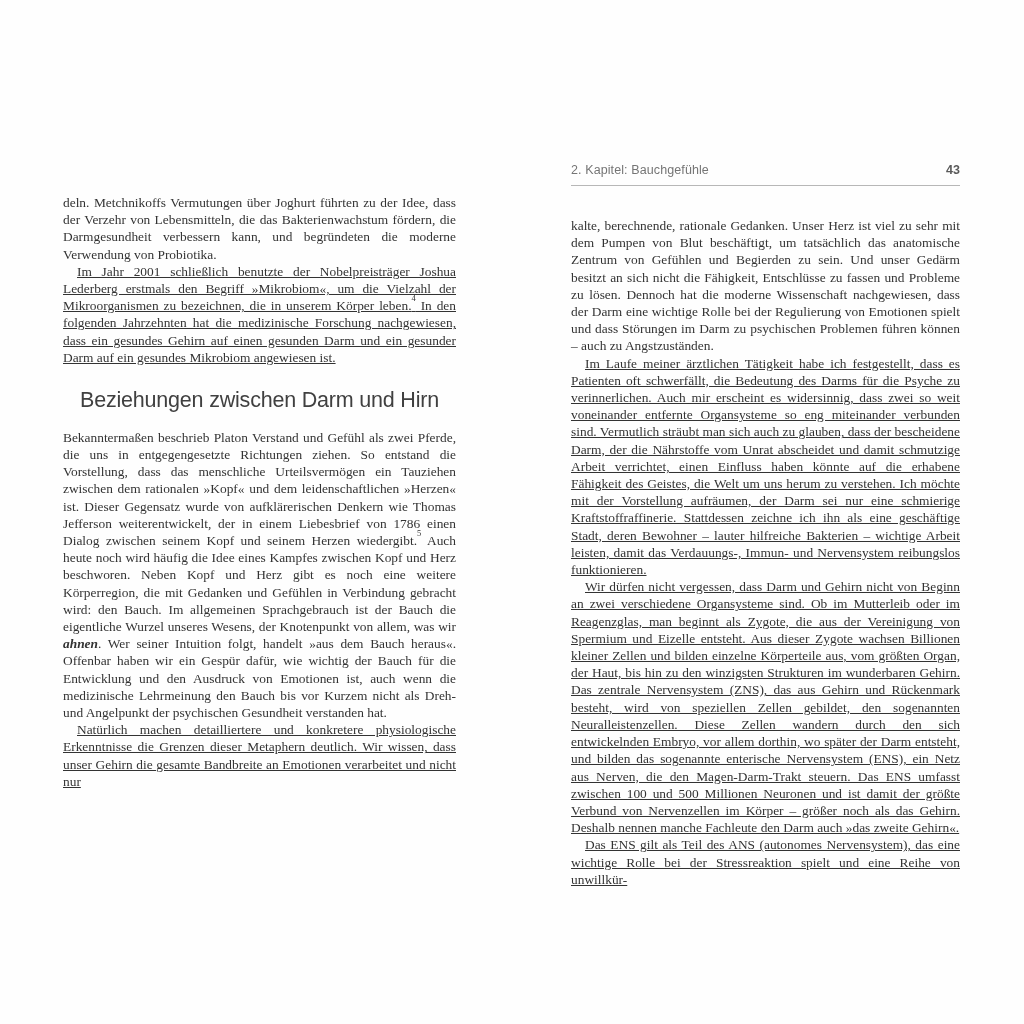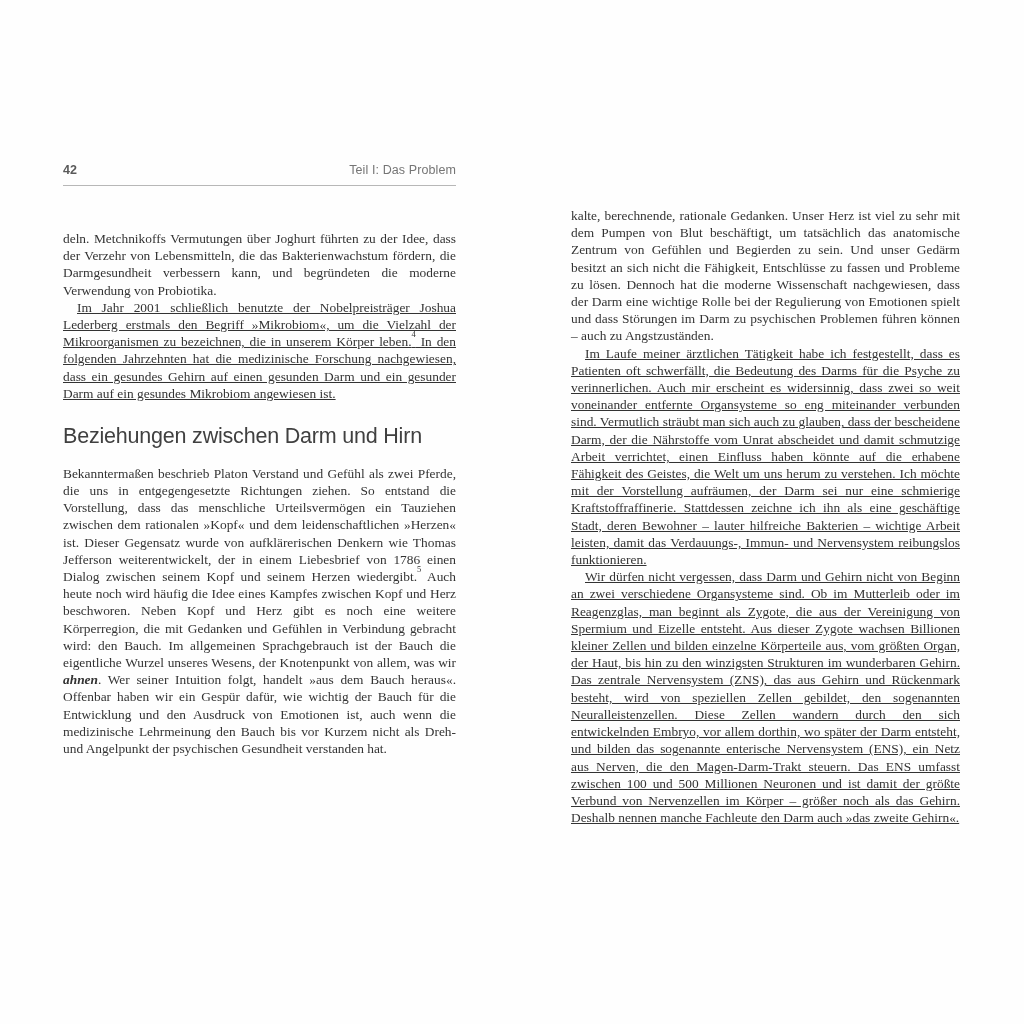--- a/index.html
+++ b/index.html
@@ -35,21 +35,21 @@
   .page-num {
     font-weight: 700;
     color: #5a5a5a;
   }
   .running-head {
     font-weight: 400;
     color: #757575;
   }
 
   .page-body {
-    margin-top: 44px;
+    margin-top: 31px;
     font-family: "Liberation Serif", serif;
     font-size: 13.4px;
     line-height: 17.2px;
     color: #333333;
     text-align: justify;
     hyphens: auto;
     -webkit-hyphens: auto;
   }
   .page-body p {
     margin: 0;
@@ -68,51 +68,53 @@
     font-style: italic;
     font-weight: bold;
   }
 
   .section-heading {
     font-family: "Liberation Sans", sans-serif;
     font-size: 21.5px;
     font-weight: 400;
     letter-spacing: -0.2px;
     color: #404040;
-    text-align: left;
+    text-align: center;
     margin: 22px 0 15px 0;
     line-height: 1.2;
     text-indent: 0;
   }
 </style>
 </head>
 <body>
 
 <div id="canvas">
 
   <div class="page page-left">
-    <div class="page-header">
-      <span class="page-num">42</span>
-      <span class="running-head">Teil I: Das Problem</span>
-    </div>
     <div class="page-body">
       <div>
           <p>deln. Metchnikoffs Vermutungen über Joghurt führten zu der Idee, dass der Verzehr von Lebensmitteln, die das Bakterienwachstum fördern, die Darmgesundheit verbessern kann, und begründeten die moderne Verwendung von Probiotika.</p>
           <p class="indent">Im Jahr 2001 schließlich benutzte der Nobelpreisträger Joshua Lederberg erstmals den Begriff »Mikrobiom«, um die Vielzahl der Mikroorganismen zu bezeichnen, die in unserem Körper leben.<sup>4</sup> In den folgenden Jahrzehnten hat die medizinische Forschung nachgewiesen, dass ein gesundes Gehirn auf einen gesunden Darm und ein gesunder Darm auf ein gesundes Mikrobiom angewiesen ist.</p>
         </div>
       <h2 class="section-heading">Beziehungen zwischen Darm und Hirn</h2>
       <div>
           <p>Bekanntermaßen beschrieb Platon Verstand und Gefühl als zwei Pferde, die uns in entgegengesetzte Richtungen ziehen. So entstand die Vorstellung, dass das menschliche Urteilsvermögen ein Tauziehen zwischen dem rationalen »Kopf« und dem leidenschaftlichen »Herzen« ist. Dieser Gegensatz wurde von aufklärerischen Denkern wie Thomas Jefferson weiterentwickelt, der in einem Liebesbrief von 1786 einen Dialog zwischen seinem Kopf und seinem Herzen wiedergibt.<sup>5</sup> Auch heute noch wird häufig die Idee eines Kampfes zwischen Kopf und Herz beschworen. Neben Kopf und Herz gibt es noch eine weitere Körperregion, die mit Gedanken und Gefühlen in Verbindung gebracht wird: den Bauch. Im allgemeinen Sprachgebrauch ist der Bauch die eigentliche Wurzel unseres Wesens, der Knotenpunkt von allem, was wir <em>ahnen</em>. Wer seiner Intuition folgt, handelt »aus dem Bauch heraus«. Offenbar haben wir ein Gespür dafür, wie wichtig der Bauch für die Entwicklung und den Ausdruck von Emotionen ist, auch wenn die medizinische Lehrmeinung den Bauch bis vor Kurzem nicht als Dreh- und Angelpunkt der psychischen Gesundheit verstanden hat.</p>
+          <p class="indent">Natürlich machen detailliertere und konkretere physiologische Erkenntnisse die Grenzen dieser Metaphern deutlich. Wir wissen, dass unser Gehirn die gesamte Bandbreite an Emotionen verarbeitet und nicht nur</p>
         </div>
     </div>
   </div>
 
   <div class="page page-right">
+    <div class="page-header">
+      <span class="running-head">2. Kapitel: Bauchgefühle</span>
+      <span class="page-num">43</span>
+    </div>
     <div class="page-body">
       <div>
           <p>kalte, berechnende, rationale Gedanken. Unser Herz ist viel zu sehr mit dem Pumpen von Blut beschäftigt, um tatsächlich das anatomische Zentrum von Gefühlen und Begierden zu sein. Und unser Gedärm besitzt an sich nicht die Fähigkeit, Entschlüsse zu fassen und Probleme zu lösen. Dennoch hat die moderne Wissenschaft nachgewiesen, dass der Darm eine wichtige Rolle bei der Regulierung von Emotionen spielt und dass Störungen im Darm zu psychischen Problemen führen können – auch zu Angstzuständen.</p>
           <p class="indent">Im Laufe meiner ärztlichen Tätigkeit habe ich festgestellt, dass es Patienten oft schwerfällt, die Bedeutung des Darms für die Psyche zu verinnerlichen. Auch mir erscheint es widersinnig, dass zwei so weit voneinander entfernte Organsysteme so eng miteinander verbunden sind. Vermutlich sträubt man sich auch zu glauben, dass der bescheidene Darm, der die Nährstoffe vom Unrat abscheidet und damit schmutzige Arbeit verrichtet, einen Einfluss haben könnte auf die erhabene Fähigkeit des Geistes, die Welt um uns herum zu verstehen. Ich möchte mit der Vorstellung aufräumen, der Darm sei nur eine schmierige Kraftstoffraffinerie. Stattdessen zeichne ich ihn als eine geschäftige Stadt, deren Bewohner – lauter hilfreiche Bakterien – wichtige Arbeit leisten, damit das Verdauungs-, Immun- und Nervensystem reibungslos funktionieren.</p>
           <p class="indent">Wir dürfen nicht vergessen, dass Darm und Gehirn nicht von Beginn an zwei verschiedene Organsysteme sind. Ob im Mutterleib oder im Reagenzglas, man beginnt als Zygote, die aus der Vereinigung von Spermium und Eizelle entsteht. Aus dieser Zygote wachsen Billionen kleiner Zellen und bilden einzelne Körperteile aus, vom größten Organ, der Haut, bis hin zu den winzigsten Strukturen im wunderbaren Gehirn. Das zentrale Nervensystem (ZNS), das aus Gehirn und Rückenmark besteht, wird von speziellen Zellen gebildet, den sogenannten Neuralleistenzellen. Diese Zellen wandern durch den sich entwickelnden Embryo, vor allem dorthin, wo später der Darm entsteht, und bilden das sogenannte enterische Nervensystem (ENS), ein Netz aus Nerven, die den Magen-Darm-Trakt steuern. Das ENS umfasst zwischen 100 und 500 Millionen Neuronen und ist damit der größte Verbund von Nervenzellen im Körper – größer noch als das Gehirn. Deshalb nennen manche Fachleute den Darm auch »das zweite Gehirn«.</p>
+          <p class="indent">Das ENS gilt als Teil des ANS (autonomes Nervensystem), das eine wichtige Rolle bei der Stressreaktion spielt und eine Reihe von unwillkür-</p>
         </div>
     </div>
   </div>
 
 </div>
 
 </body></html>

